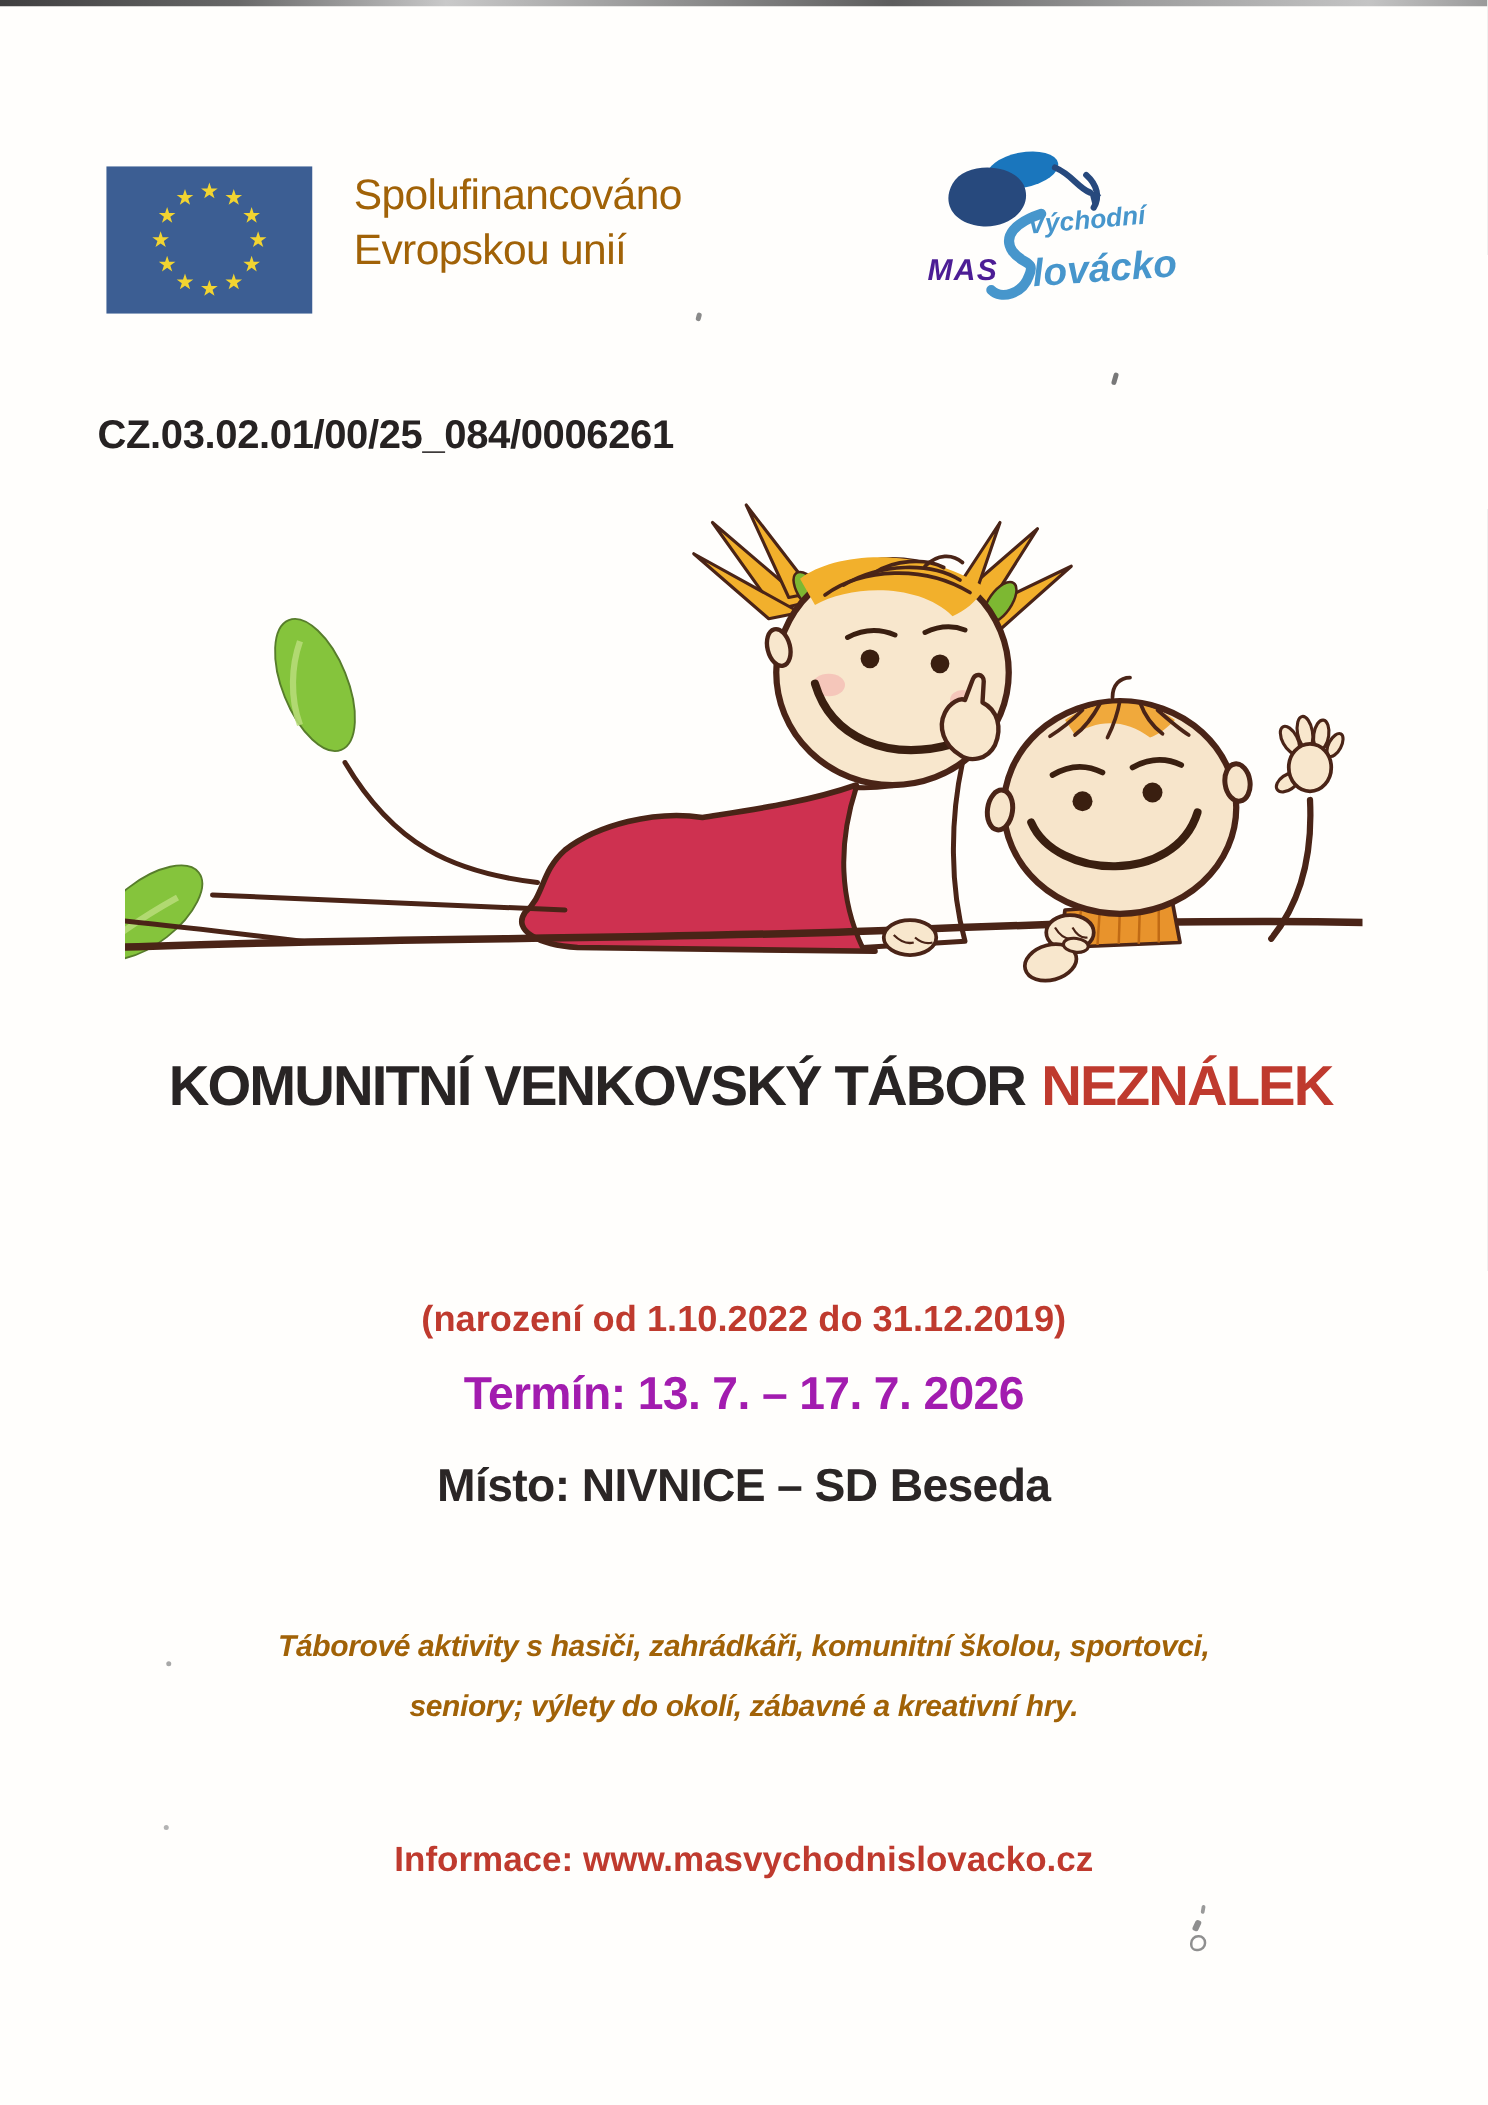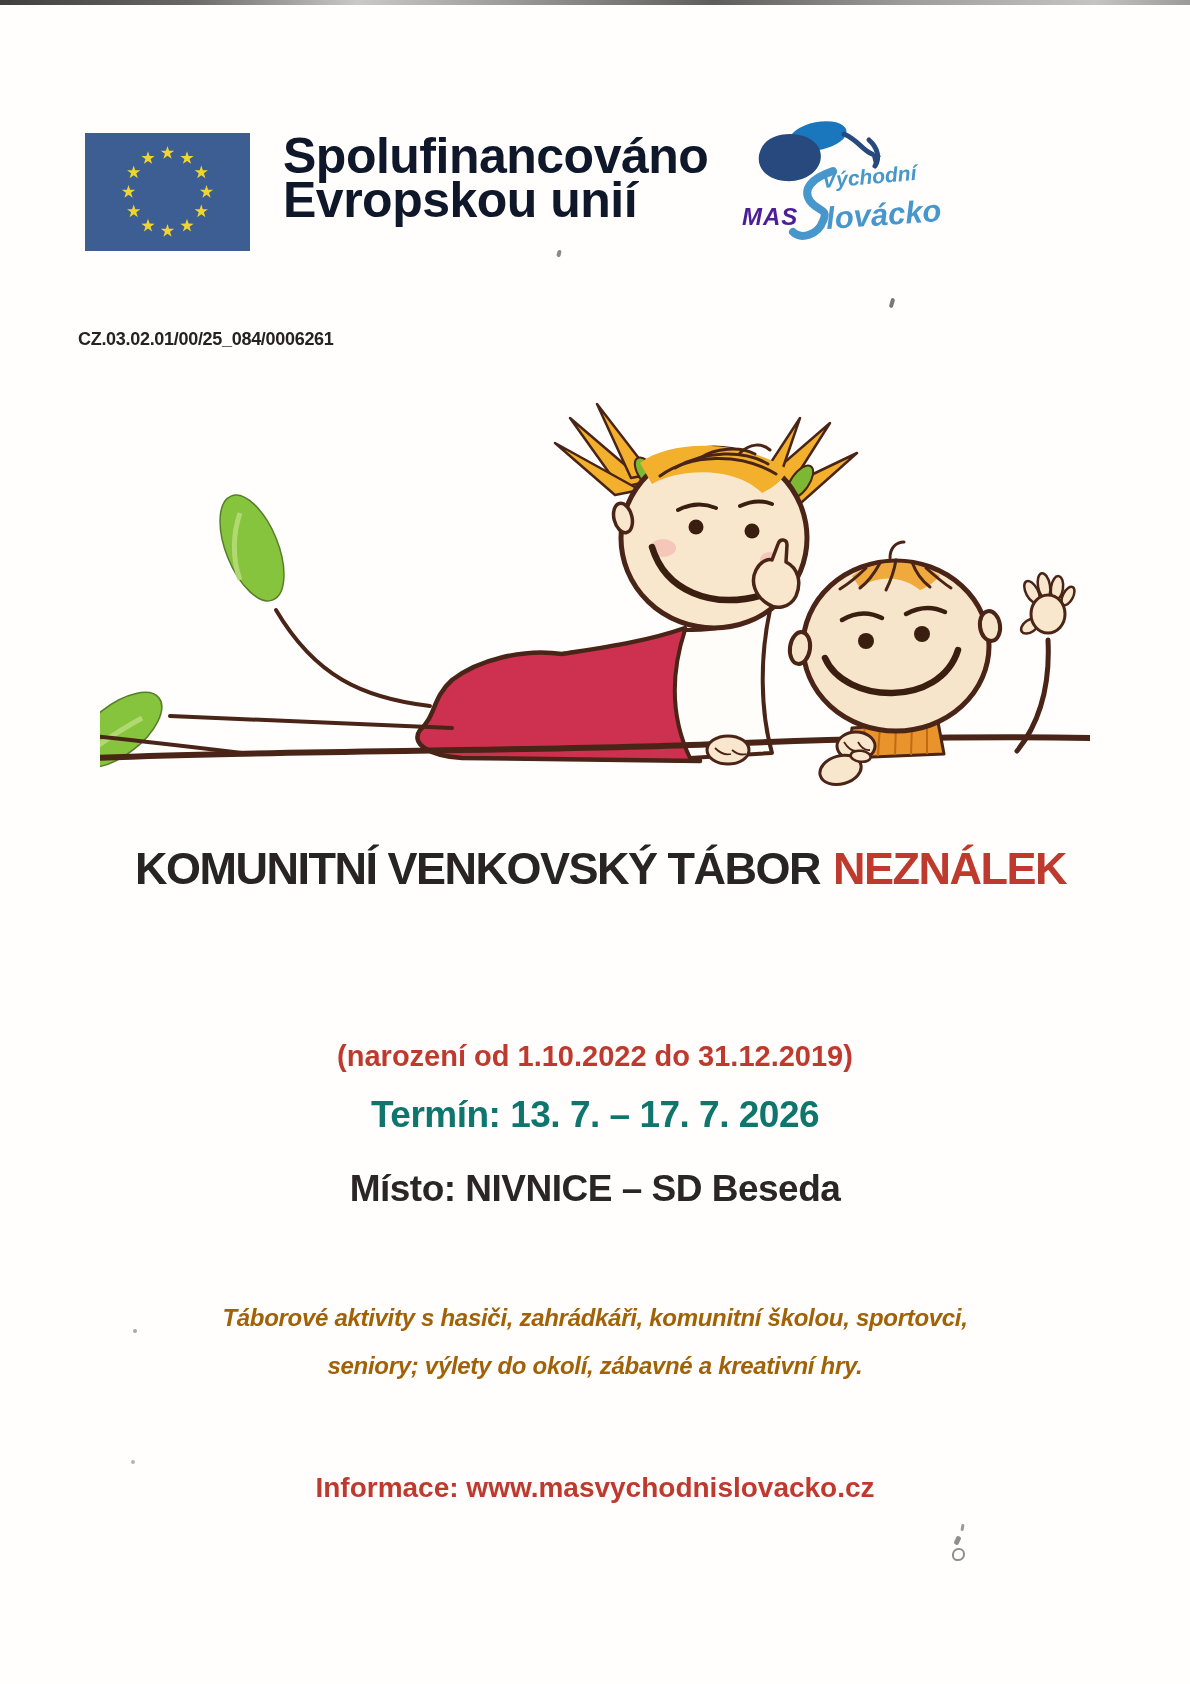--- a/index.html
+++ b/index.html
@@ -10,55 +10,55 @@
     font-family:"Liberation Sans", sans-serif;
   }
   .scanline {
     position:absolute; top:0; left:0; width:100%; height:5px;
     background:linear-gradient(90deg,#3f3f3f 0%,#686868 16%,#c9c9c9 30%,#8f8f8f 46%,#5d5d5d 60%,#9c9c9c 76%,#c4c4c4 92%,#9a9a9a 100%);
   }
   
   .eu-flag { position:absolute; left:85px; top:133px; width:165px; height:118px; }
   .eu-text {
     position:absolute; left:283px; top:134px;
-    font-size:50px; font-weight:bold; color:#0f172a;
+    font-size:34px; font-weight:normal; color:#a16207;
     line-height:44px; letter-spacing:-0.5px;
   }
   .mas-logo { position:absolute; left:730px; top:115px; width:190px; height:132px; }
   .mas-logo svg { position:absolute; left:0; top:0; }
   .mas-top {
     position:absolute; left:92px; top:50px; color:#4796cc;
     font-style:italic; font-weight:bold; font-size:21px; transform:rotate(-5deg);
     white-space:nowrap;
   }
   .mas-mas {
     position:absolute; left:12px; top:88px; color:#4c1d95;
     font-style:italic; font-weight:bold; font-size:24px; letter-spacing:1px;
   }
   .mas-slov {
     position:absolute; left:96px; top:82px; color:#4796cc;
     font-style:italic; font-weight:bold; font-size:31px; transform:rotate(-4deg);
     white-space:nowrap;
   }
   
   .project-code, .project-name {
-    position:absolute; top:329px; font-size:18px; font-weight:bold;
+    position:absolute; top:329px; font-size:32px; font-weight:bold;
     color:#262222; letter-spacing:-0.3px; white-space:nowrap;
   }
   .project-code { left:78px; }
   .project-name { left:540px; }
   
   .illustration { position:absolute; left:100px; top:398px; width:990px; height:415px; }
   
   .ctr { position:absolute; left:0; width:100%; text-align:center; font-weight:bold; white-space:nowrap; }
   .title { top:843px; font-size:45px; letter-spacing:-1.5px; color:#282424;padding-left:11px; }
   .title .red-part { color:#bf3a2e; margin-left:13px; }
   .subtitle { top:966px; font-size:33px; color:#bf3a2e; }
   .birth { top:1040px; font-size:29px; color:#bf3a2e; }
-  .term { top:1094px; font-size:37px; color:#0f766e; letter-spacing:-0.5px; }
+  .term { top:1094px; font-size:37px; color:#a21caf; letter-spacing:-0.5px; }
   .place { top:1168px; font-size:37px; color:#2b2626; letter-spacing:-0.5px; }
   .activities { top:1294px; font-size:24px; color:#a16207; line-height:48px; letter-spacing:-0.3px;font-style:italic; }
   .info { top:1472px; font-size:28px; color:#bf3a2e; }
   
   .speck { position:absolute; background:#8a8a8a; border-radius:2px; }
   .sp1 { left:557px; top:250px; width:4px; height:7px; transform:rotate(14deg); }
   .sp2 { left:890px; top:298px; width:4px; height:10px; transform:rotate(16deg); background:#787878; }
   .sp3 { left:961px; top:1524px; width:3px; height:7px; transform:rotate(10deg); background:#9a9a9a; }
   .sp4 { left:955px; top:1536px; width:5px; height:9px; transform:rotate(25deg); background:#8f8f8f; }
   .sp5 { left:952px; top:1548px; width:13px; height:13px; background:transparent;

